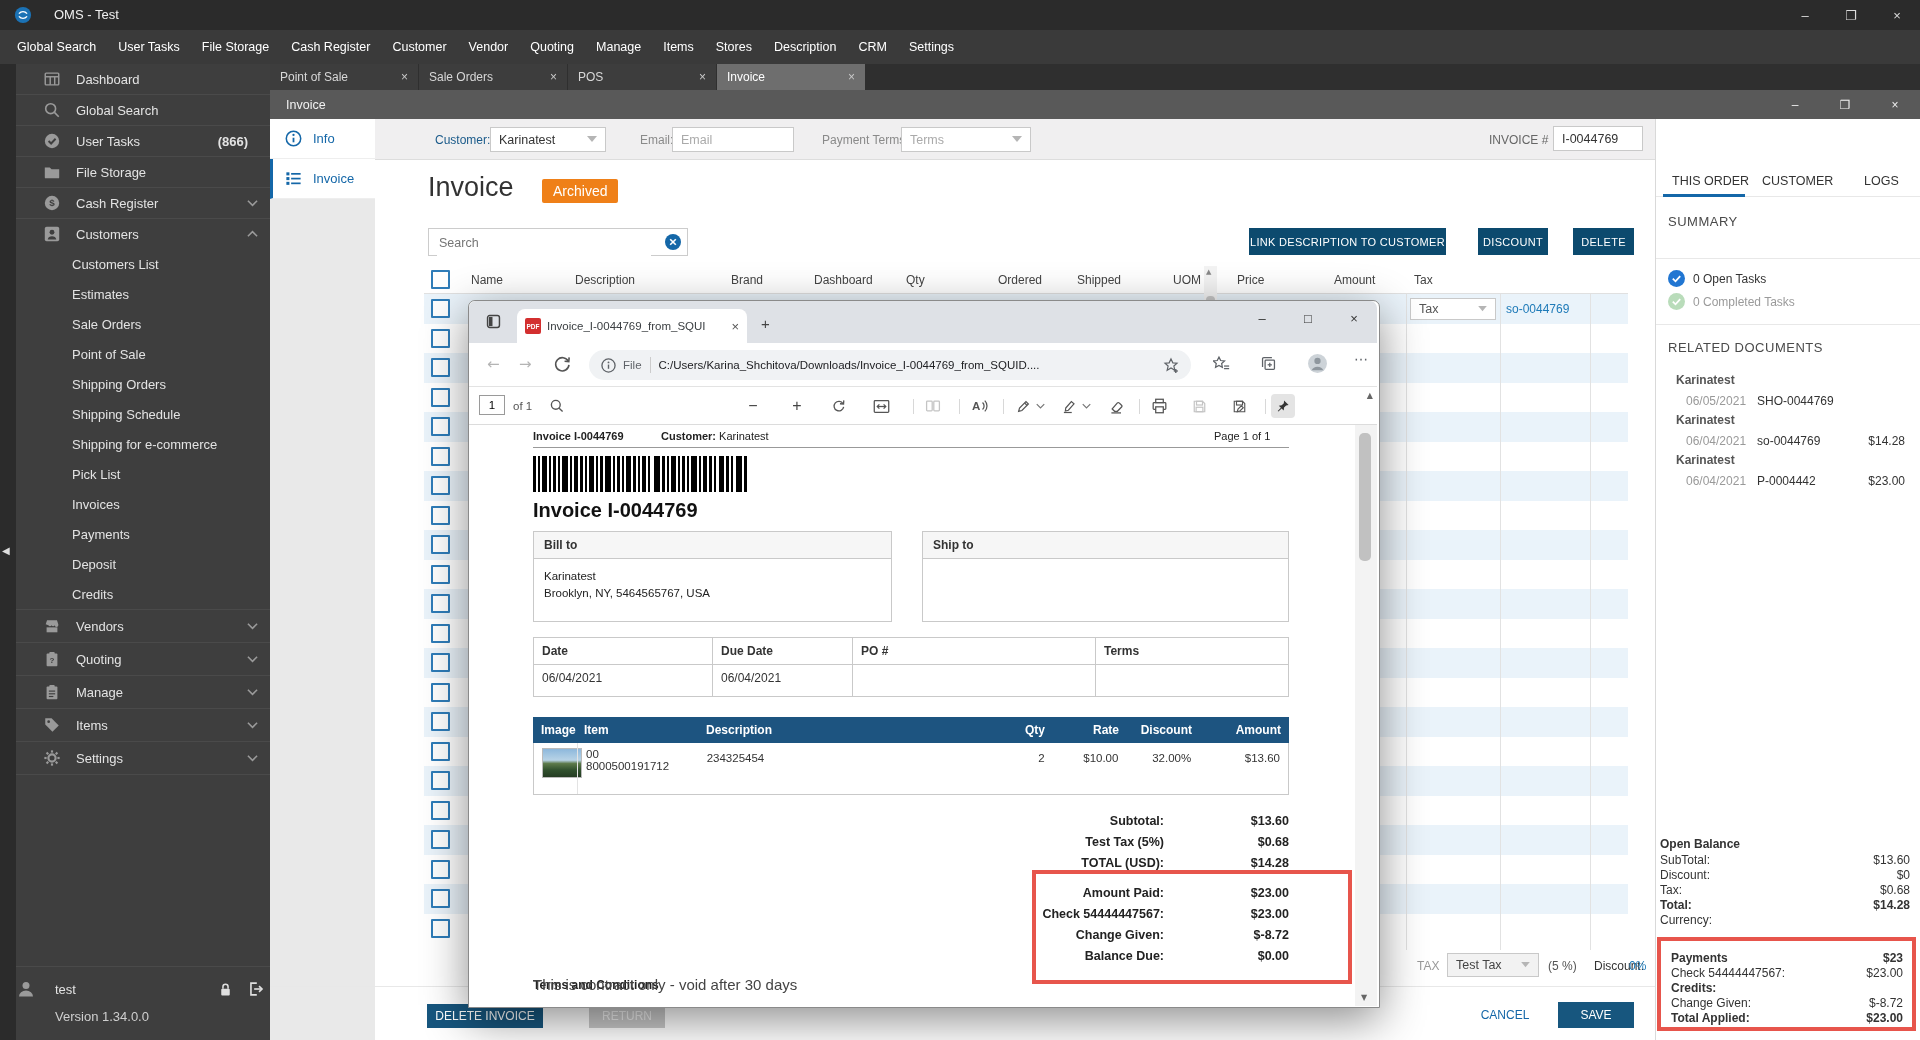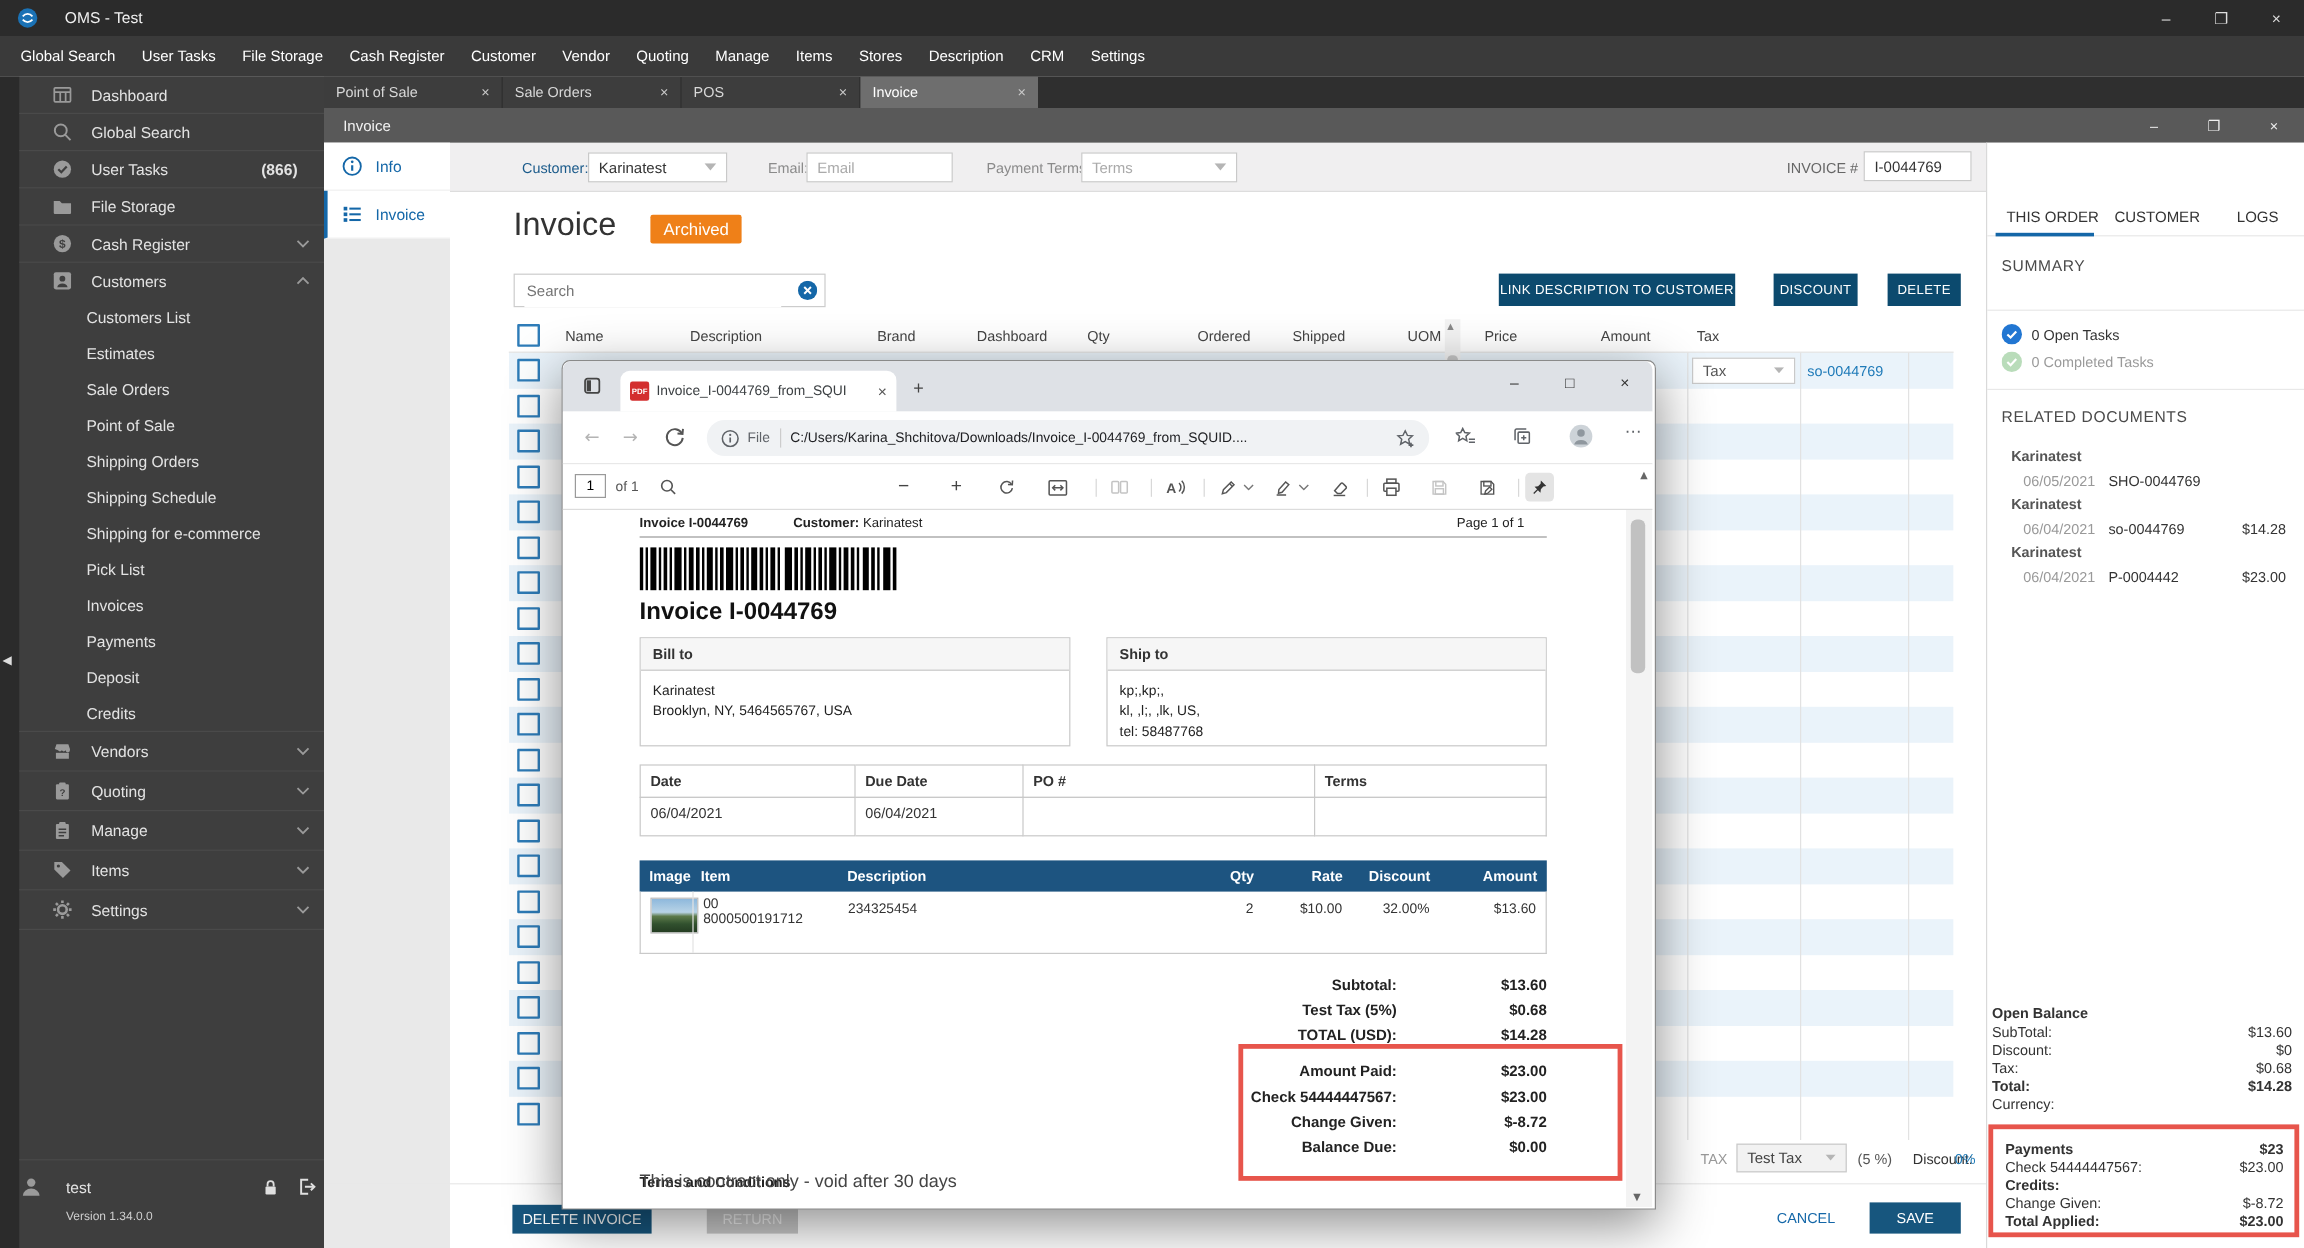--- a/index.html
+++ b/index.html
@@ -22,21 +22,21 @@
   .sstrip{position:absolute;left:0;top:0;width:16px;height:976px;background:#2b2b2b;}
   .srow{position:relative;height:30px;display:flex;align-items:center;border-bottom:1px solid #4a4a4a;padding-left:27px;cursor:pointer;}
   .srow .slabel{margin-left:15px;font-size:13px;}
   .ssub{position:relative;height:30px;display:flex;align-items:center;padding-left:56px;font-size:13px;cursor:pointer;}
   .sgroup{position:relative;height:32px;display:flex;align-items:center;border-bottom:1px solid #4a4a4a;padding-left:27px;cursor:pointer;}
   .sgroup .slabel{margin-left:15px;font-size:13px;}
   .sbadge{position:absolute;right:22px;font-weight:bold;font-size:13px;}
   .schev{position:absolute;right:12px;}
   .sicon{width:18px;display:flex;justify-content:center;}
   .suser{position:absolute;left:16px;top:902px;width:254px;border-top:1px solid #4a4a4a;padding-top:12px;}
-  .sversion{color:#cfcfcf;font-size:10px;margin-top:10px;margin-left:39px;}
+  .sversion{color:#cfcfcf;font-size:13px;margin-top:10px;margin-left:39px;}
 
   
   .tabbar{left:270px;top:64px;width:1650px;height:26px;background:#2f2f2f;display:flex;}
   .tab{width:148px;display:flex;align-items:center;background:#3d3d3d;color:#d8d8d8;font-size:12px;padding:0 10px;margin-right:1px;box-sizing:border-box;cursor:pointer;}
   .tab .x{margin-left:auto;color:#c9c9c9;font-size:12px;}
   .tab.active{background:#6e6e6e;color:#fff;}
   .iwin-title{left:270px;top:90px;width:1650px;height:29px;background:#595959;color:#f2f2f2;display:flex;align-items:center;font-size:12.5px;}
   .iwin-title .t{margin-left:16px;}
   .iwctl{width:50px;height:29px;display:flex;align-items:center;justify-content:center;color:#eee;font-size:12px;}
 
@@ -927,25 +927,20 @@
 
       <div class="a bx" style="left:64px;top:106px;width:359px;height:91px;">
         <div class="bh">Bill to</div>
         <div class="bb">
             <div>Karinatest</div>
             <div>Brooklyn, NY, 5464565767, USA</div>
           </div>
       </div>
       <div class="a bx" style="left:453px;top:106px;width:367px;height:91px;">
         <div class="bh">Ship to</div>
-        <div class="bb">
-            <div>kp;,kp;,</div>
-            <div>kl, ,l;, ,lk, US,</div>
-            <div>tel: 58487768</div>
-          </div>
       </div>
 
       <div class="a" style="left:64px;top:212px;width:756px;">
         <div class="mtab" style="font-weight:bold;">
           <div class="mc" style="width:180px;">Date</div>
           <div class="mc" style="width:140px;">Due Date</div>
           <div class="mc" style="width:243px;">PO #</div>
           <div class="mc" style="width:193px;">Terms</div>
         </div>
         <div class="mtab" style="margin-top:-1px;">

